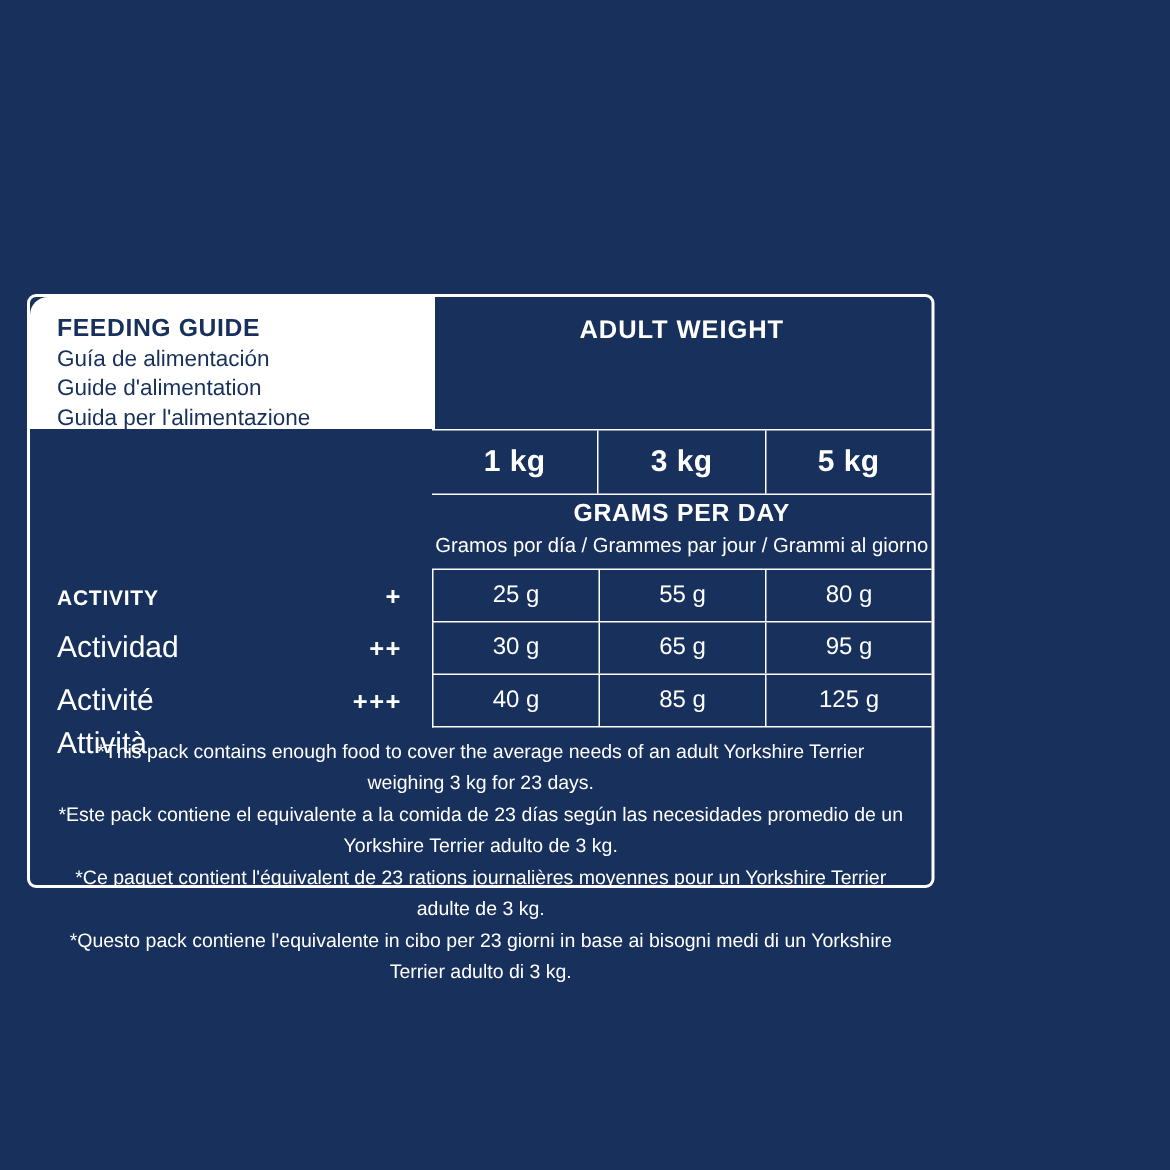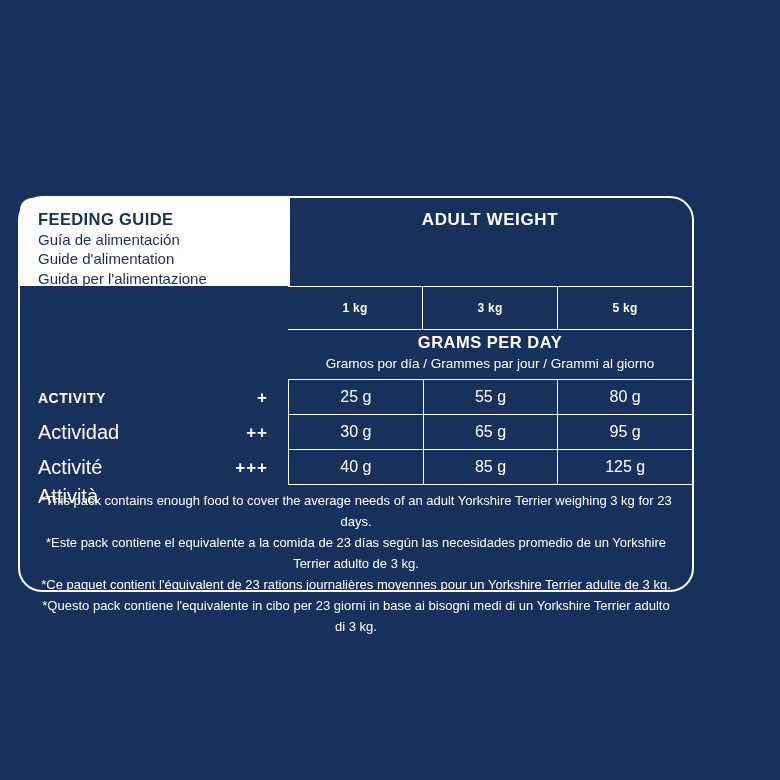--- a/index.html
+++ b/index.html
@@ -12,24 +12,24 @@
     background: #17305c;
     font-family: "Liberation Sans", sans-serif;
     color: #ffffff;
     overflow: hidden;
   }
 
   .panel {
     position: absolute;
     left: 18px;
     top: 196px;
-    width: 676px;
+    width: 605px;
     height: 396px;
     border: 2px solid #ffffff;
-    border-radius: 24px;
+    border-radius: 6px;
     box-sizing: border-box;
   }
 
   
   .top-row {
     position: absolute;
     left: 0;
     top: 0;
     width: 100%;
     height: 88px;
@@ -81,21 +81,21 @@
     height: 42px;
     display: flex;
     border-top: 1.5px solid #ffffff;
     border-bottom: 1.5px solid #ffffff;
   }
   .wt-cell {
     flex: 1;
     display: flex;
     align-items: center;
     justify-content: center;
-    font-size: 12px;
+    font-size: 20px;
     font-weight: bold;
     letter-spacing: 0.3px;
   }
   .wt-cell + .wt-cell {
     border-left: 1.5px solid #ffffff;
   }
 
   
   .gpd {
     position: absolute;

